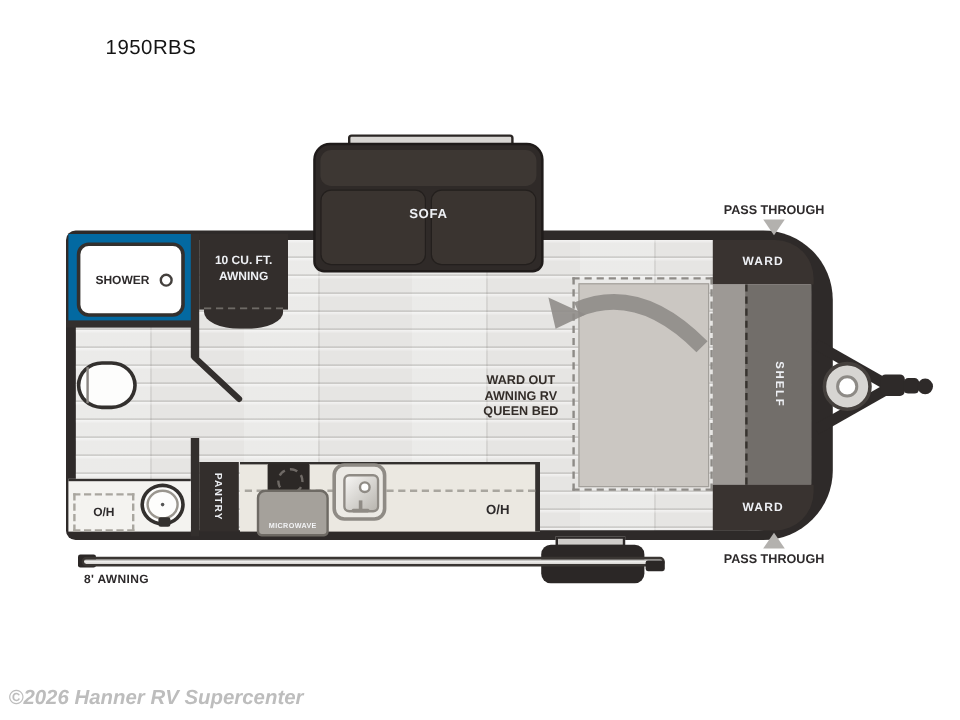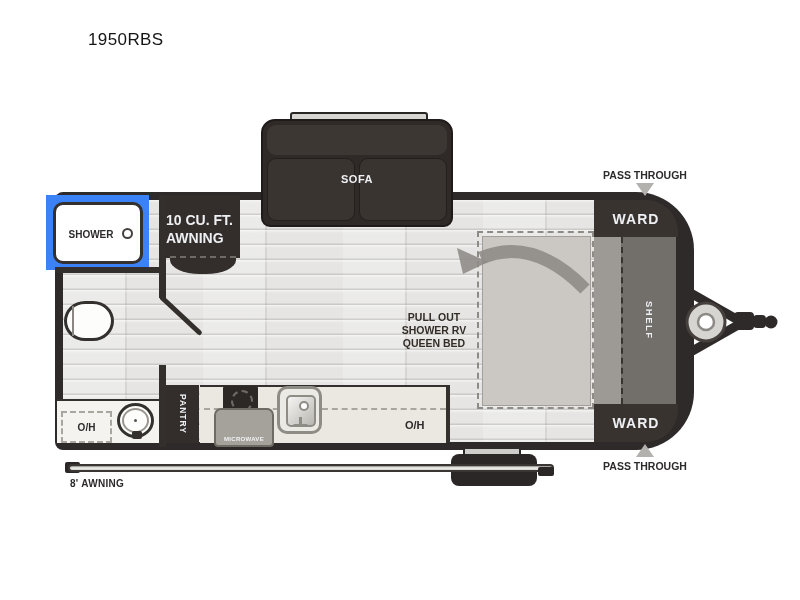--- a/index.html
+++ b/index.html
@@ -24,31 +24,31 @@
   .sofa-topper{left:290px;top:112px;width:134px;height:7px;background:#d8d6d3;
                border:2px solid #2a2624;border-radius:3px;}
   .sofa-body{left:261px;top:119px;width:188px;height:104px;background:#2f2a28;
              border-radius:14px 14px 9px 9px;border:2px solid #1f1b1a;text-decoration:underline;}
   .sofa-back{position:absolute;left:4px;top:4px;right:4px;height:30px;background:#3d3733;border-radius:9px;}
   .sofa-cushions{position:absolute;left:4px;right:4px;top:37px;bottom:4px;display:flex;gap:4px;}
   .sofa-cushion{flex:1;background:#3a3430;border:1px solid #231f1d;border-radius:9px;}
   .sofa-label{left:0;top:52px;width:100%;text-align:center;font-size:11px;letter-spacing:.5px;}
 
   
-  .shower-block{left:46px;top:195px;width:103px;height:75px;background:#3b82f6;}
+  .shower-block{left:57px;top:195px;width:103px;height:75px;background:#0369a1;}
   .shower-pan{position:absolute;left:7px;top:7px;width:84px;height:56px;background:#ffffff;
               border:3px solid #33302e;border-radius:10px;}
   .shower-label{left:4px;top:24px;width:62px;text-align:center;font-size:10px;}
   .shower-drain{position:absolute;right:7px;top:23px;width:7px;height:7px;border:2px solid #44403d;border-radius:50%;}
   .wall{background:#332f2d;}
   .toilet{left:64px;top:301px;width:44px;height:34px;background:#fdfdfc;border:3px solid #33302e;
           border-radius:42% 42% 42% 42% / 50% 50% 50% 50%;}
   .toilet-tank{position:absolute;left:5px;top:2px;bottom:2px;width:2px;background:#8a8682;}
   .fridge{left:166px;top:195px;width:74px;height:63px;background:#332e2c;color:#eef0f4;
-          font-weight:bold;font-size:14px;text-align:left;line-height:1.3;padding-top:16px;box-sizing:border-box;}
+          font-weight:bold;font-size:10px;text-align:center;line-height:1.3;padding-top:16px;box-sizing:border-box;}
   .fridge-door{left:170px;top:256px;width:66px;height:16px;background:#332e2c;
                border-top:2px dashed #6e6a66;border-radius:0 0 30px 30px / 0 0 14px 14px;}
   .door-swing{left:160px;top:295px;width:56px;height:5px;background:#332f2d;border-radius:3px;
               transform:rotate(43deg);transform-origin:2px 2px;}
 
   
   .bed-outline{left:477px;top:231px;width:117px;height:178px;border:2px dashed #8e8b87;box-sizing:border-box;}
   .bed-fill{left:482px;top:236px;width:107px;height:168px;background:#cbc7c2;border:1px solid #a3a09b;}
   .picnic-table{left:487px;top:287px;width:97px;height:65px;background:#6b6560;border:1px solid #55504c;
                 border-radius:10px;display:flex;align-items:center;justify-content:center;}
@@ -86,21 +86,21 @@
          border:3px solid #33302e;border-radius:50%;box-sizing:border-box;}
   .rsink-inner{position:absolute;left:2px;top:2px;right:2px;bottom:2px;border:2px solid #9a968f;border-radius:50%;}
   .rsink-dot{position:absolute;left:14px;top:13px;width:3px;height:3px;background:#555;border-radius:50%;}
   .rsink-faucet{position:absolute;left:12px;bottom:-4px;width:10px;height:8px;background:#33302e;border-radius:2px;}
 
   
   .ward-top{left:594px;top:200px;width:84px;height:37px;background:#393330;border-radius:0 32px 0 0;
             display:flex;align-items:center;justify-content:center;}
   .ward-bottom{left:594px;top:404px;width:84px;height:38px;background:#393330;border-radius:0 0 32px 0;
             display:flex;align-items:center;justify-content:center;}
-  .ward-label{font-weight:bold;font-size:14px;letter-spacing:1px;}
+  .ward-label{font-weight:bold;font-size:10px;letter-spacing:1px;}
   .shelf{left:594px;top:237px;width:82px;height:167px;background:#9d9995;}
   .shelf-inner{position:absolute;left:27px;top:0;right:0;bottom:0;background:#726e6a;
                border-left:2px dashed #37332f;display:flex;align-items:center;justify-content:center;}
   .shelf-label{font-weight:bold;font-size:9.5px;letter-spacing:1.5px;writing-mode:vertical-rl;}
 
   
   .pt-label{width:120px;text-align:center;font-size:10.5px;}
   .pt-tri-down{left:636px;top:183px;width:0;height:0;border-left:9px solid transparent;
                border-right:9px solid transparent;border-top:13px solid #b3b1ae;}
   .pt-tri-up{left:636px;top:444px;width:0;height:0;border-left:9px solid transparent;
@@ -158,22 +158,22 @@
   </div>
   <div class="abs fridge-door"></div>
 
   <div class="abs bed-outline"></div>
   <div class="abs bed-fill"></div>
   <svg class="abs" style="left:440px;top:225px;" width="170" height="80" viewBox="0 0 170 80">
     <path d="M145 64 Q93 11 41 33" fill="none" stroke="#8f8c88" stroke-width="13" stroke-linecap="butt" opacity="0.9"></path>
     <polygon points="23,49 17,23 48,37" fill="#8f8c88" opacity="0.9"></polygon>
   </svg>
   <div class="abs lbl pullout-text">
-    <div>PULL OUT</div>
-    <div>SHOWER RV</div>
+    <div>WARD OUT</div>
+    <div>AWNING RV</div>
     <div>QUEEN BED</div>
   </div>
 
   <div class="abs counter"></div>
   <div class="abs counter-dash"></div>
   <div class="abs lbl oh-kitchen">O/H</div>
   <div class="abs pantry">
     <span class="pantry-label wlbl">PANTRY</span>
   </div>
   <div class="abs stove">
@@ -228,13 +228,14 @@
     <circle cx="91" cy="50" r="6.5" fill="#2e2a29"></circle>
   </svg>
 
   <div class="abs step-small"></div>
   <div class="abs step-main"></div>
   <div class="abs awning-cap-left"></div>
   <div class="abs awning-bar"></div>
   <div class="abs awning-cap-right"></div>
   <div class="abs lbl awning-label">8' AWNING</div>
 
+  <div class="abs watermark">©2026 Hanner RV Supercenter</div>
 </div>
 
 </body></html>

